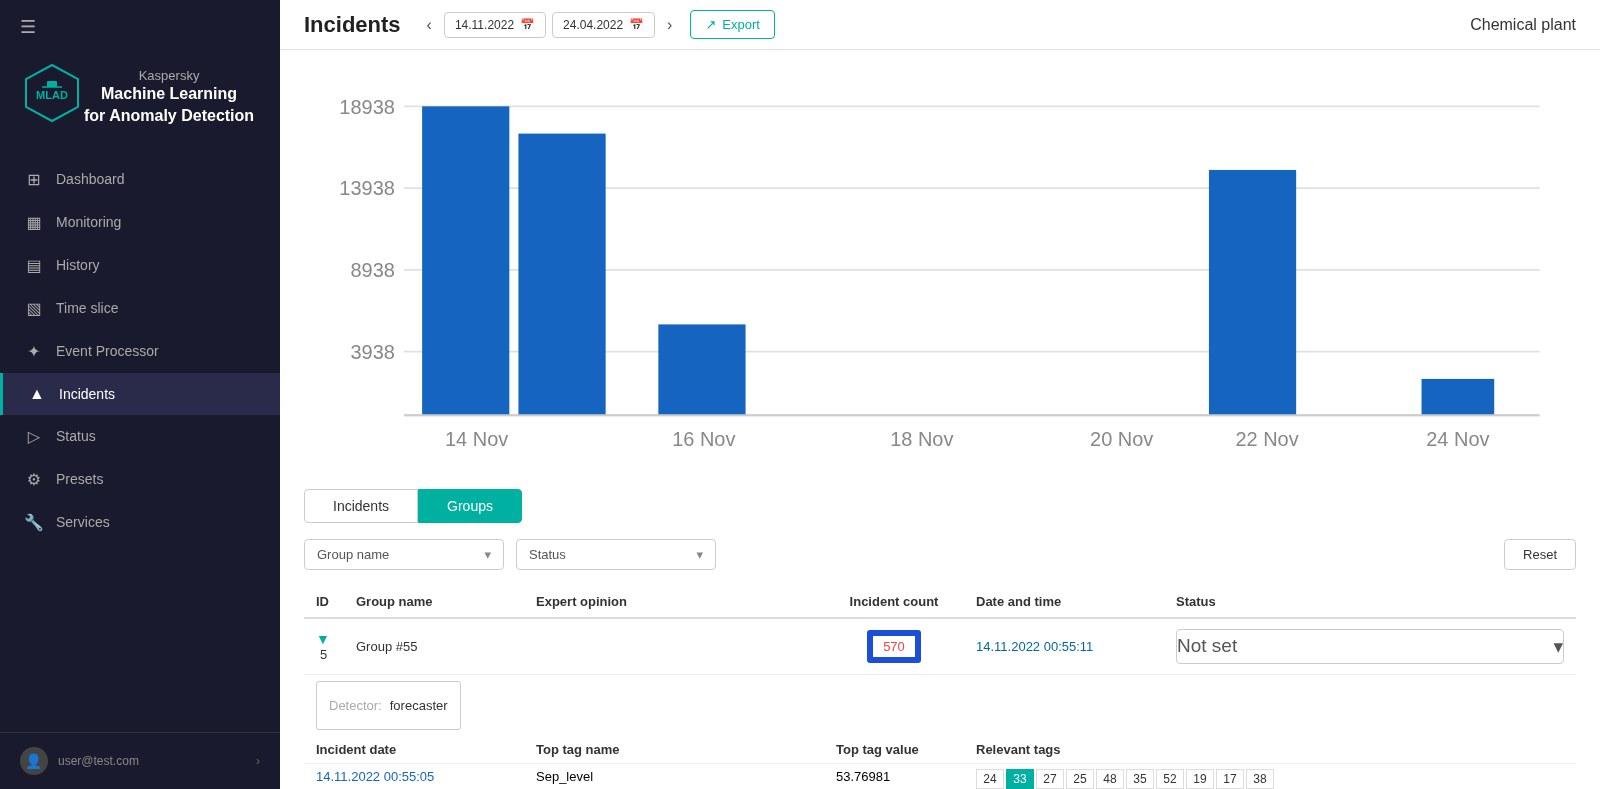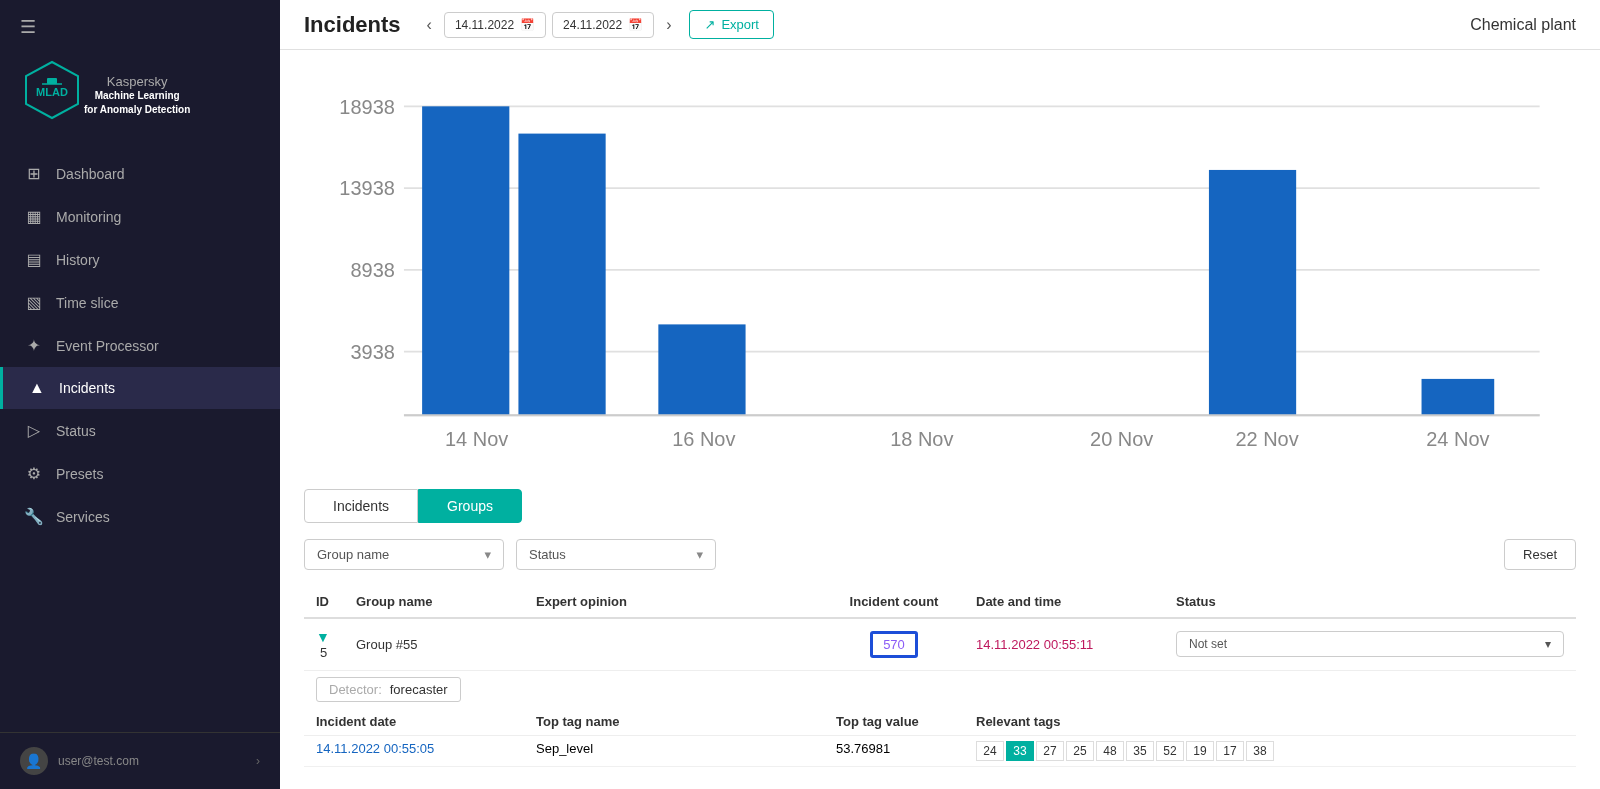--- a/index.html
+++ b/index.html
@@ -28,21 +28,21 @@
       align-items: center;
       padding: 10px 20px 20px;
     }
     .hex-svg { width: 64px; height: 64px; }
     .brand-text {
       text-align: center;
       margin-top: 10px;
       color: #fff;
     }
     .brand-text .kaspersky { font-size: 13px; color: #aaa; }
-    .brand-text .mlad { font-size: 10px; font-weight: bold; line-height: 1.4; }
+    .brand-text .mlad { font-size: 16px; font-weight: bold; line-height: 1.4; }
     .nav-menu { flex: 1; padding: 10px 0; }
     .nav-item {
       display: flex; align-items: center; gap: 12px;
       padding: 12px 24px;
       cursor: pointer;
       color: #aaa;
       font-size: 14px;
       transition: background 0.2s;
     }
     .nav-item.active { background: #2a2a4a; color: #fff; border-left: 3px solid #00b0a0; }
@@ -121,34 +121,34 @@
     
     .data-table { width: 100%; border-collapse: collapse; font-size: 13px; }
     .data-table th {
       text-align: left; padding: 8px 12px;
       border-bottom: 2px solid #ddd; color: #333; font-weight: 600;
       background: #fff;
     }
     .group-row td { padding: 10px 12px; border-bottom: 1px solid #eee; vertical-align: middle; }
     .expand-arrow { color: #00b0a0; cursor: pointer; font-size: 14px; }
     .incident-count-badge {
-      border: 3px solid #1d4ed8; color: #8b5cf6;
+      border: 6px solid #1d4ed8; color: #ef4444;
       padding: 3px 10px; border-radius: 3px; font-size: 13px;
     }
     .status-select {
-      border: 1px solid #ccc; border-radius: 4px; padding: 5px 12px;
-      background: #fff; font-size: 12px; color: #555;
+      border: 1px solid #ccc; border-radius: 4px; padding: 5px 0;
+      background: #fff; font-size: 19px; color: #555;
       display: flex; align-items: center; gap: 6px; cursor: pointer;
       min-width: 160px;
     }
 
     
     .detector-row td { padding: 6px 12px; }
     .detector-badge {
-      border: 1px solid #ccc; border-radius: 3px; padding: 4px 12px;
+      border: 1px solid #ccc; border-radius: 3px; padding: 16px 12px;
       background: #fff; display: inline-flex; align-items: center; gap: 8px;
       font-size: 13px; color: #333;
     }
     .detector-label { color: #aaa; }
 
     
     .incident-sub-header td { padding: 6px 12px; font-weight: 600; color: #333; border-bottom: 1px solid #eee; }
     .incident-data-row td { padding: 5px 12px; border-bottom: 1px solid #f0f0f0; vertical-align: top; }
     .incident-date-link { color: #1565c0; cursor: pointer; white-space: nowrap; }
     .tags-cell { display: flex; flex-wrap: nowrap; gap: 2px; }
@@ -230,21 +230,21 @@
 <div class="main">
   <div class="topbar">
     <h1 class="page-title">Incidents</h1>
     <div class="date-nav">
       <button class="nav-arrow">‹</button>
       <button class="date-btn">
         <span>14.11.2022</span>
         <span style="color:#00b0a0;">📅</span>
       </button>
       <button class="date-btn">
-        <span>24.11.2022</span>
+        <span>24.04.2022</span>
         <span style="color:#00b0a0;">📅</span>
       </button>
       <button class="nav-arrow">›</button>
     </div>
     <button class="export-btn">
       <span>↗</span>
       <span>Export</span>
     </button>
     <div class="plant-name">Chemical plant</div>
   </div>
@@ -323,21 +323,21 @@
         <tr class="group-row">
           <td>
             <span class="expand-arrow">▼</span>
             <span style="margin-left:4px; color:#333;">5</span>
           </td>
           <td style="color:#333; font-weight:500;">Group #55</td>
           <td></td>
           <td style="text-align:center;">
             <span class="incident-count-badge">570</span>
           </td>
-          <td style="color:#be185d;">14.11.2022 00:55:11</td>
+          <td style="color:#0369a1;">14.11.2022 00:55:11</td>
           <td>
             <div class="status-select">
               <span>Not set</span>
               <span style="margin-left:auto;">▾</span>
             </div>
           </td>
         </tr>
 
         <tr class="detector-row">
           <td colspan="6">

